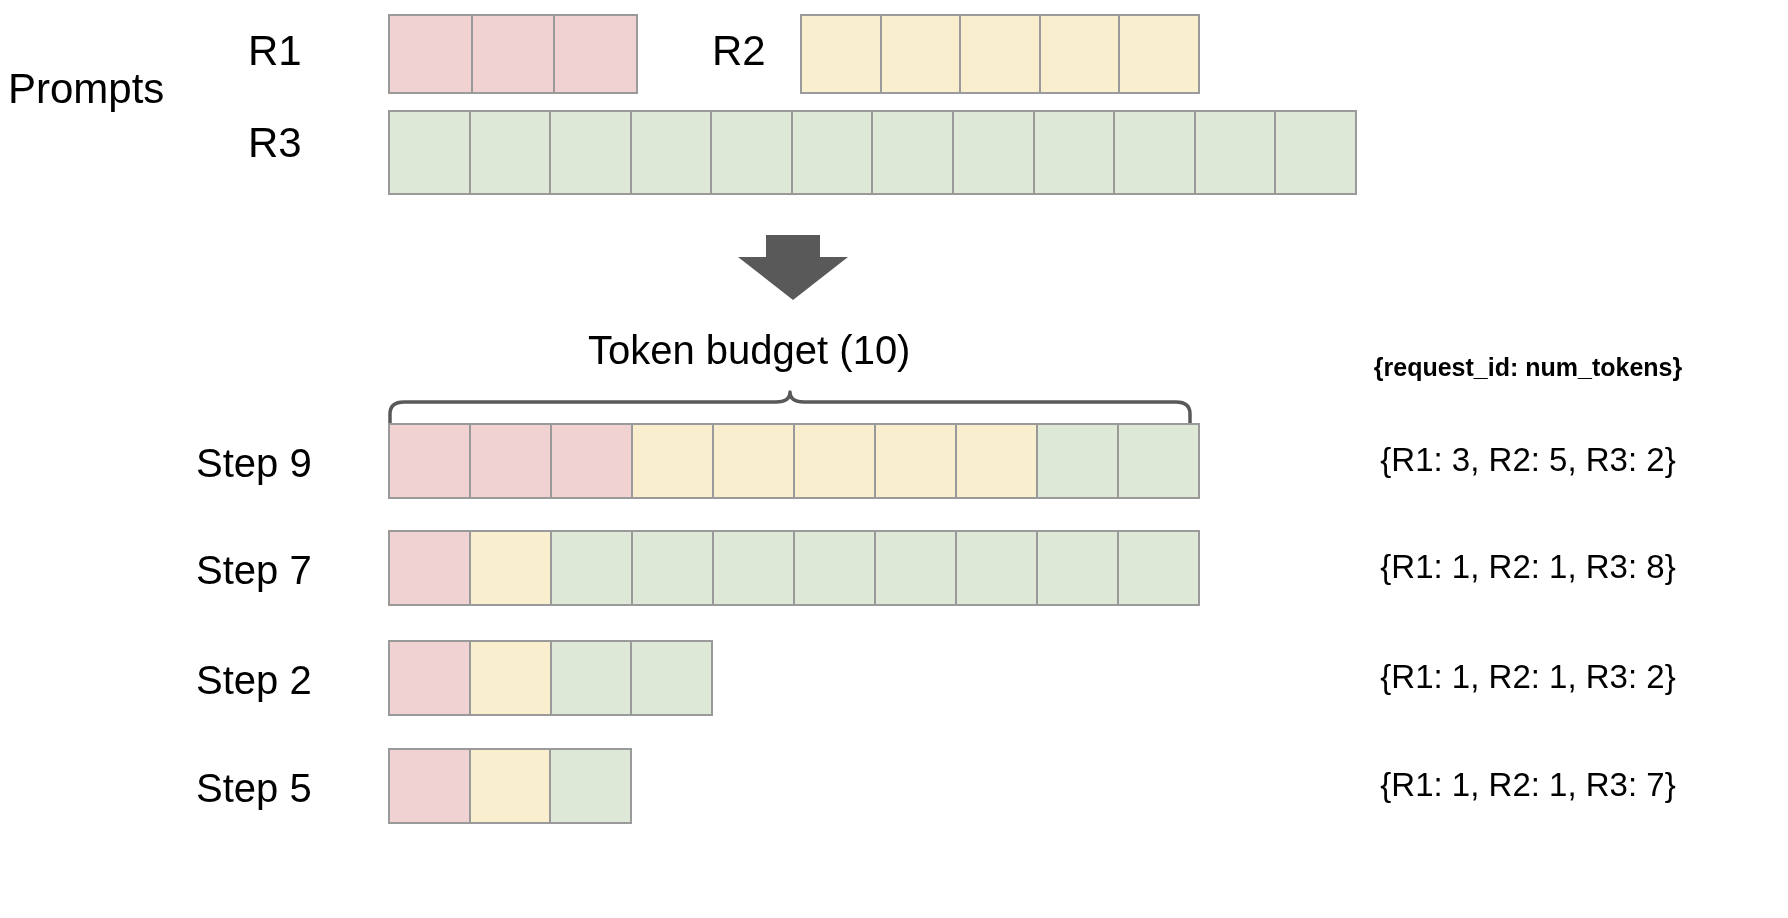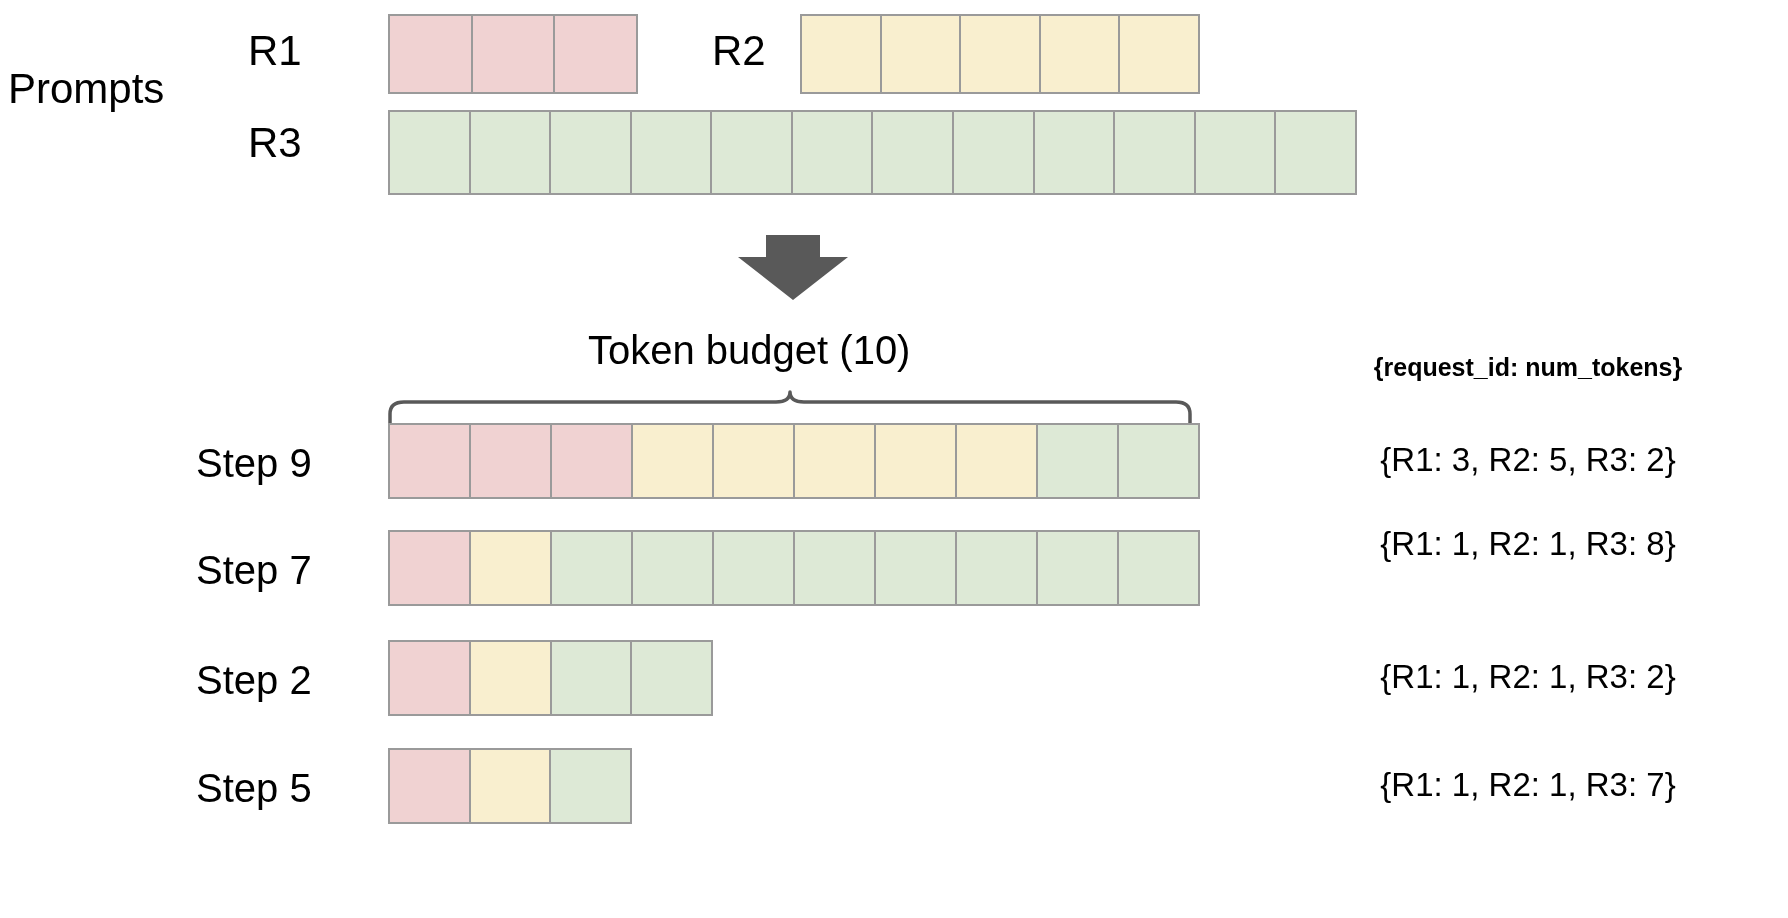--- a/index.html
+++ b/index.html
@@ -142,17 +142,17 @@
   <div class="abs label-step" style="left:196px;top:768px;">Step 5</div>
   <div class="strip" id="strip-step-3" style="left:388px;top:748px;width:244px;height:76px;">
       <div class="cell" style="background: rgb(240, 210, 210); flex: 1 1 0px;"></div>
       <div class="cell" style="background: rgb(249, 239, 207); flex: 1 1 0px;"></div>
       <div class="cell" style="background: rgb(221, 233, 214); flex: 1 1 0px;"></div>
     </div>
 
   <div class="right-col sched-sub" style="top:355px;">{request_id: num_tokens}</div>
 
   <div class="right-col sched-line" style="top:443px;">{R1: 3, R2: 5, R3: 2}</div>
-  <div class="right-col sched-line" style="top:527px;">{R1: 1, R2: 1, R3: 8}</div>
+  <div class="right-col sched-line" style="top:550px;">{R1: 1, R2: 1, R3: 8}</div>
   <div class="right-col sched-line" style="top:660px;">{R1: 1, R2: 1, R3: 2}</div>
   <div class="right-col sched-line" style="top:768px;">{R1: 1, R2: 1, R3: 7}</div>
 
 </div>
 
 </body></html>

